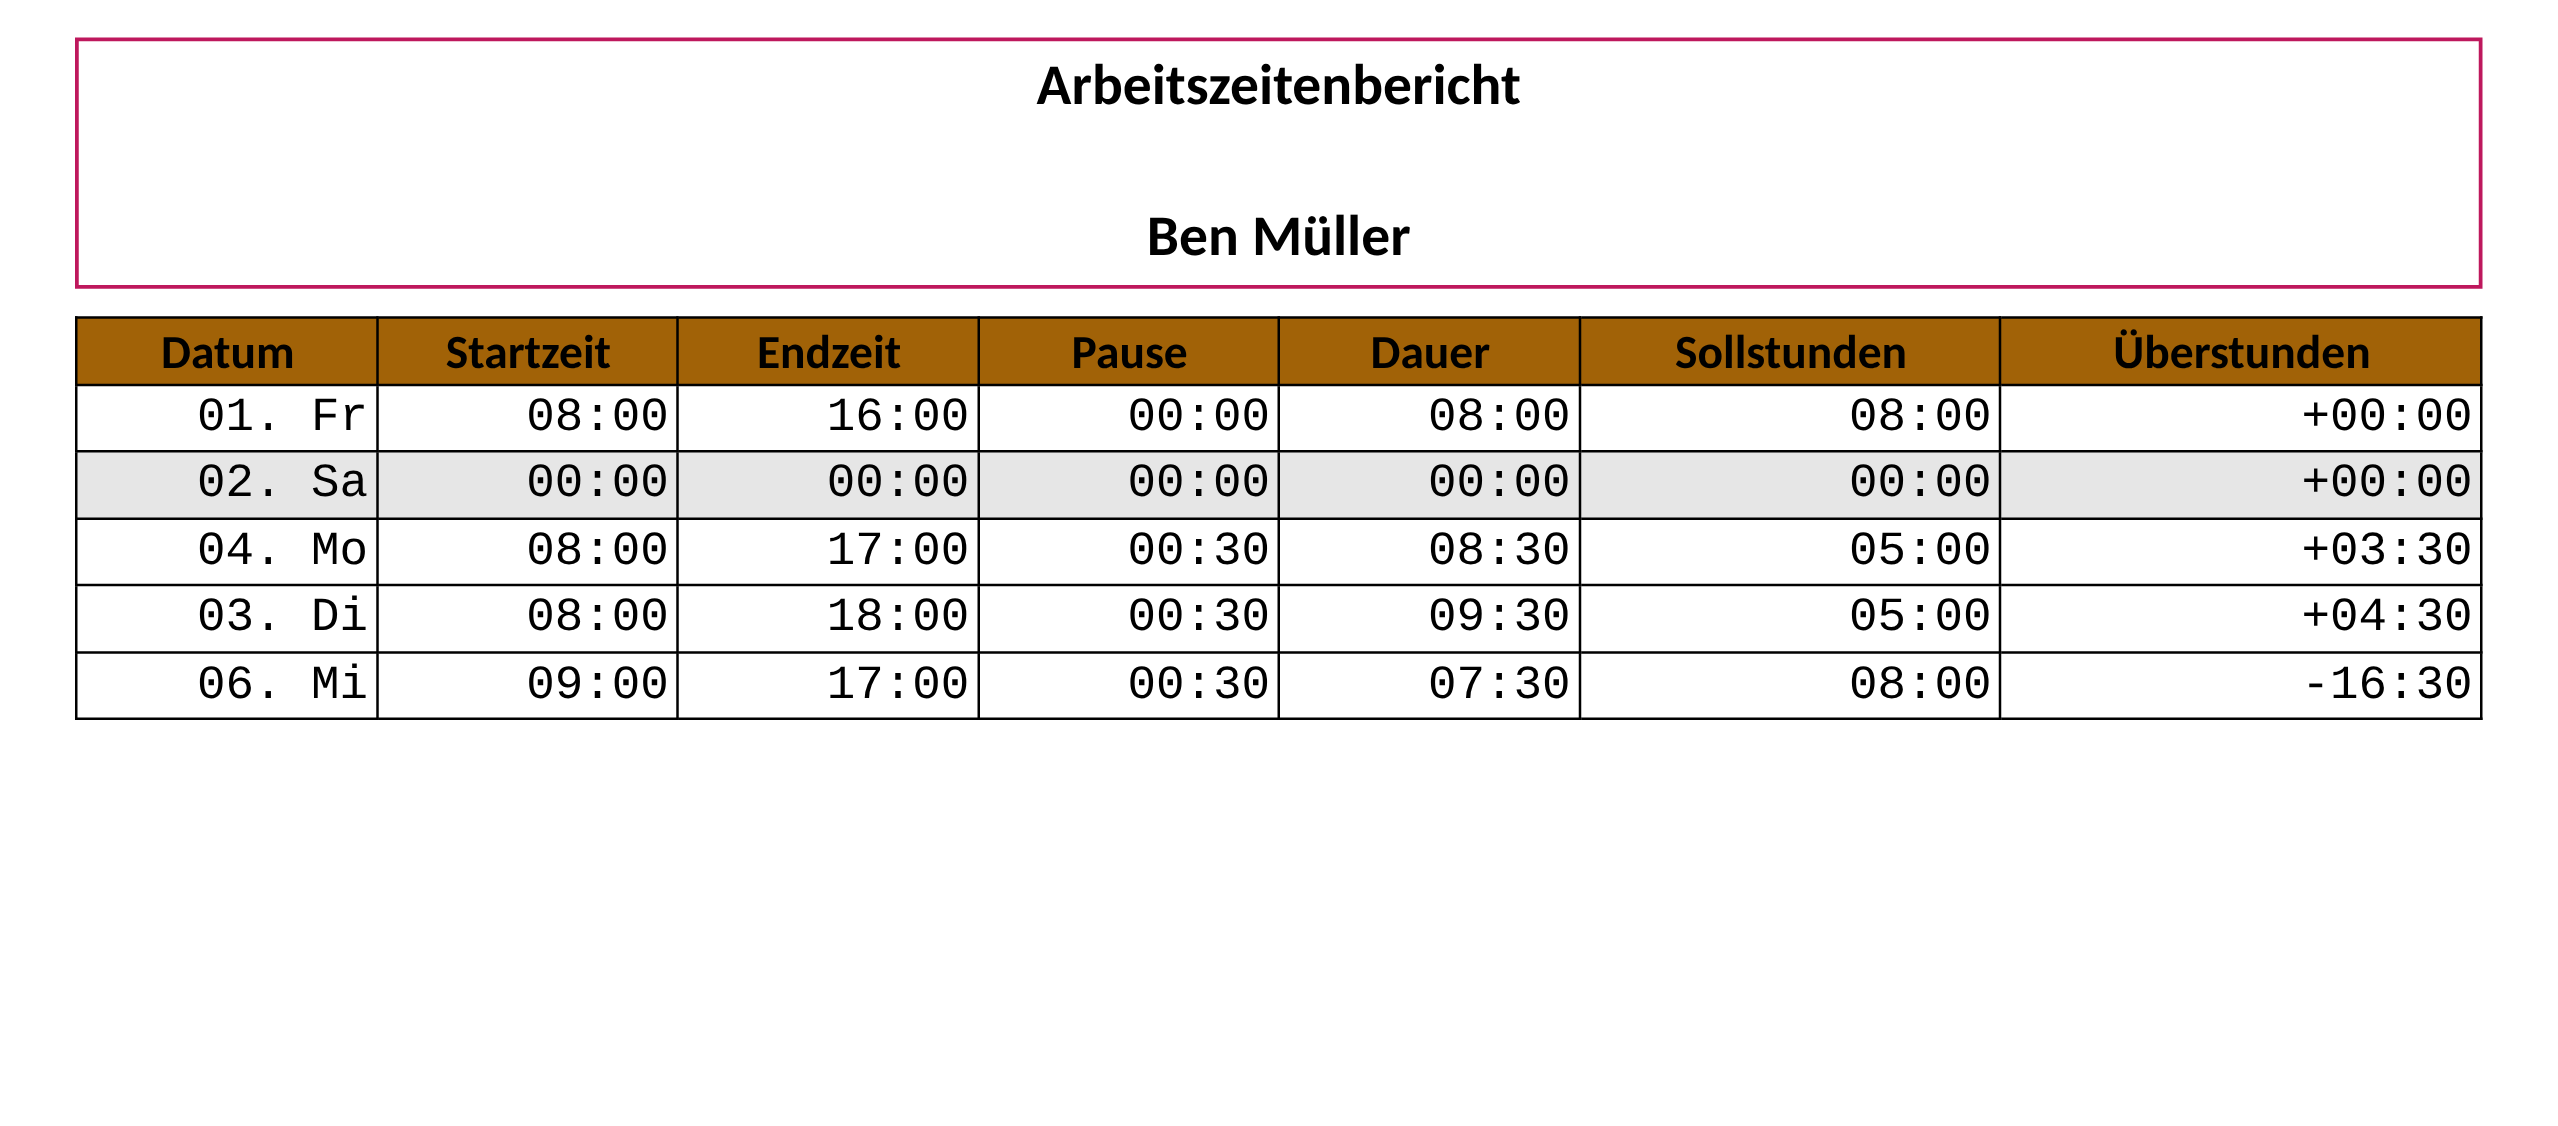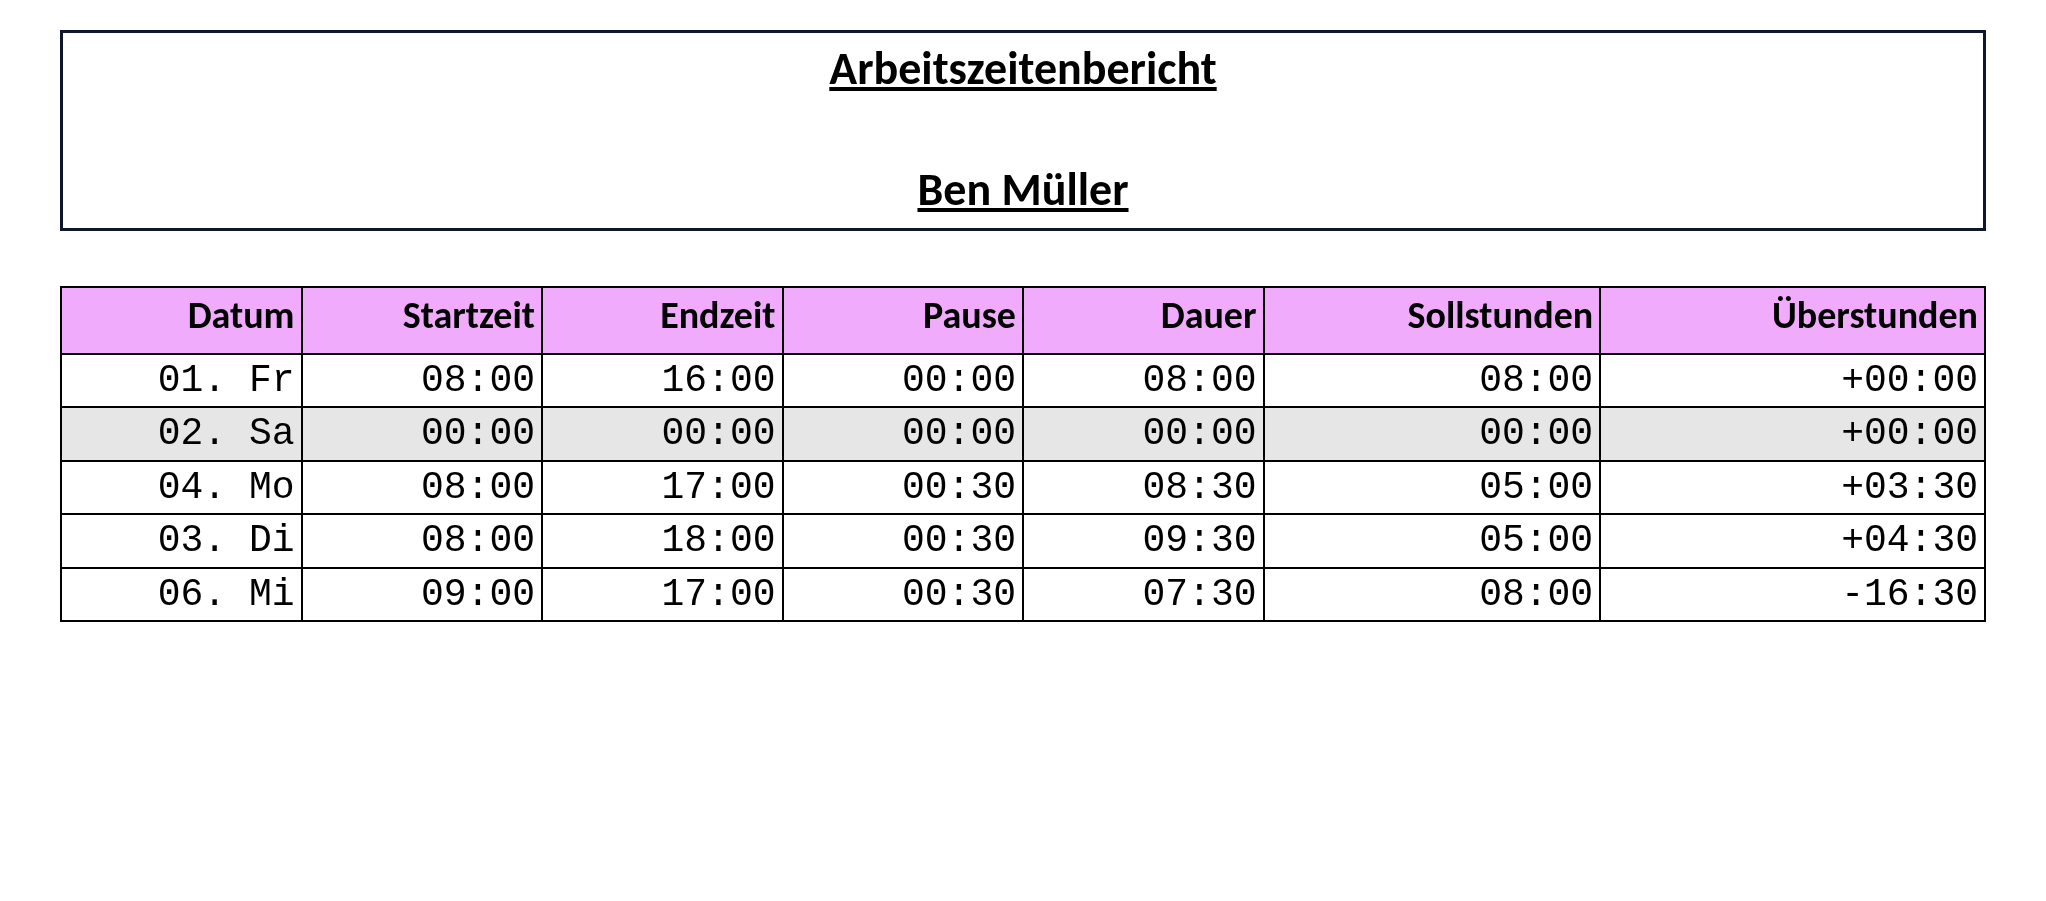--- a/index.html
+++ b/index.html
@@ -3,25 +3,24 @@
 <meta charset="utf-8">
 <style>
   body {
     margin: 0;
     padding: 30px 60px;
     font-family: Calibri, "Segoe UI", Arial, sans-serif;
     background: #fff;
     color: #000;
   }
   .header-box {
-    border: 3px solid #0f172a;
+    border: 3px solid #be185d;
     padding: 10px 0 14px 0;
     text-align: center;
-    margin-bottom: 55px;
-    text-decoration: underline;
+    margin-bottom: 22px;
   }
   .header-box .title {
     font-size: 46px;
     font-weight: 700;
     line-height: 1.1;
   }
   .header-box .spacer {
     height: 70px;
   }
   .header-box .name {
@@ -41,24 +40,24 @@
   col.c-dauer   { width: 12.5%; }
   col.c-soll    { width: 17.5%; }
   col.c-ueber   { width: 20%;    }
 
   th, td {
     border: 2px solid #000;
     font-size: 38px;
     line-height: 1.25;
   }
   th {
-    background: #f0abfc;
+    background: #a16207;
     font-weight: 700;
-    text-align: right;
-    padding: 4px 6px 13px 8px;
+    text-align: center;
+    padding: 4px 6px 0 8px;
     font-family: Calibri, "Segoe UI", Arial, sans-serif;
   }
   td {
     font-family: Liberation Mono, monospace;
     text-align: right;
     padding: 2px 6px 2px 6px;
     white-space: pre;
     background: #fff;
   }
   tr.shade td { background: #e6e6e6; }

